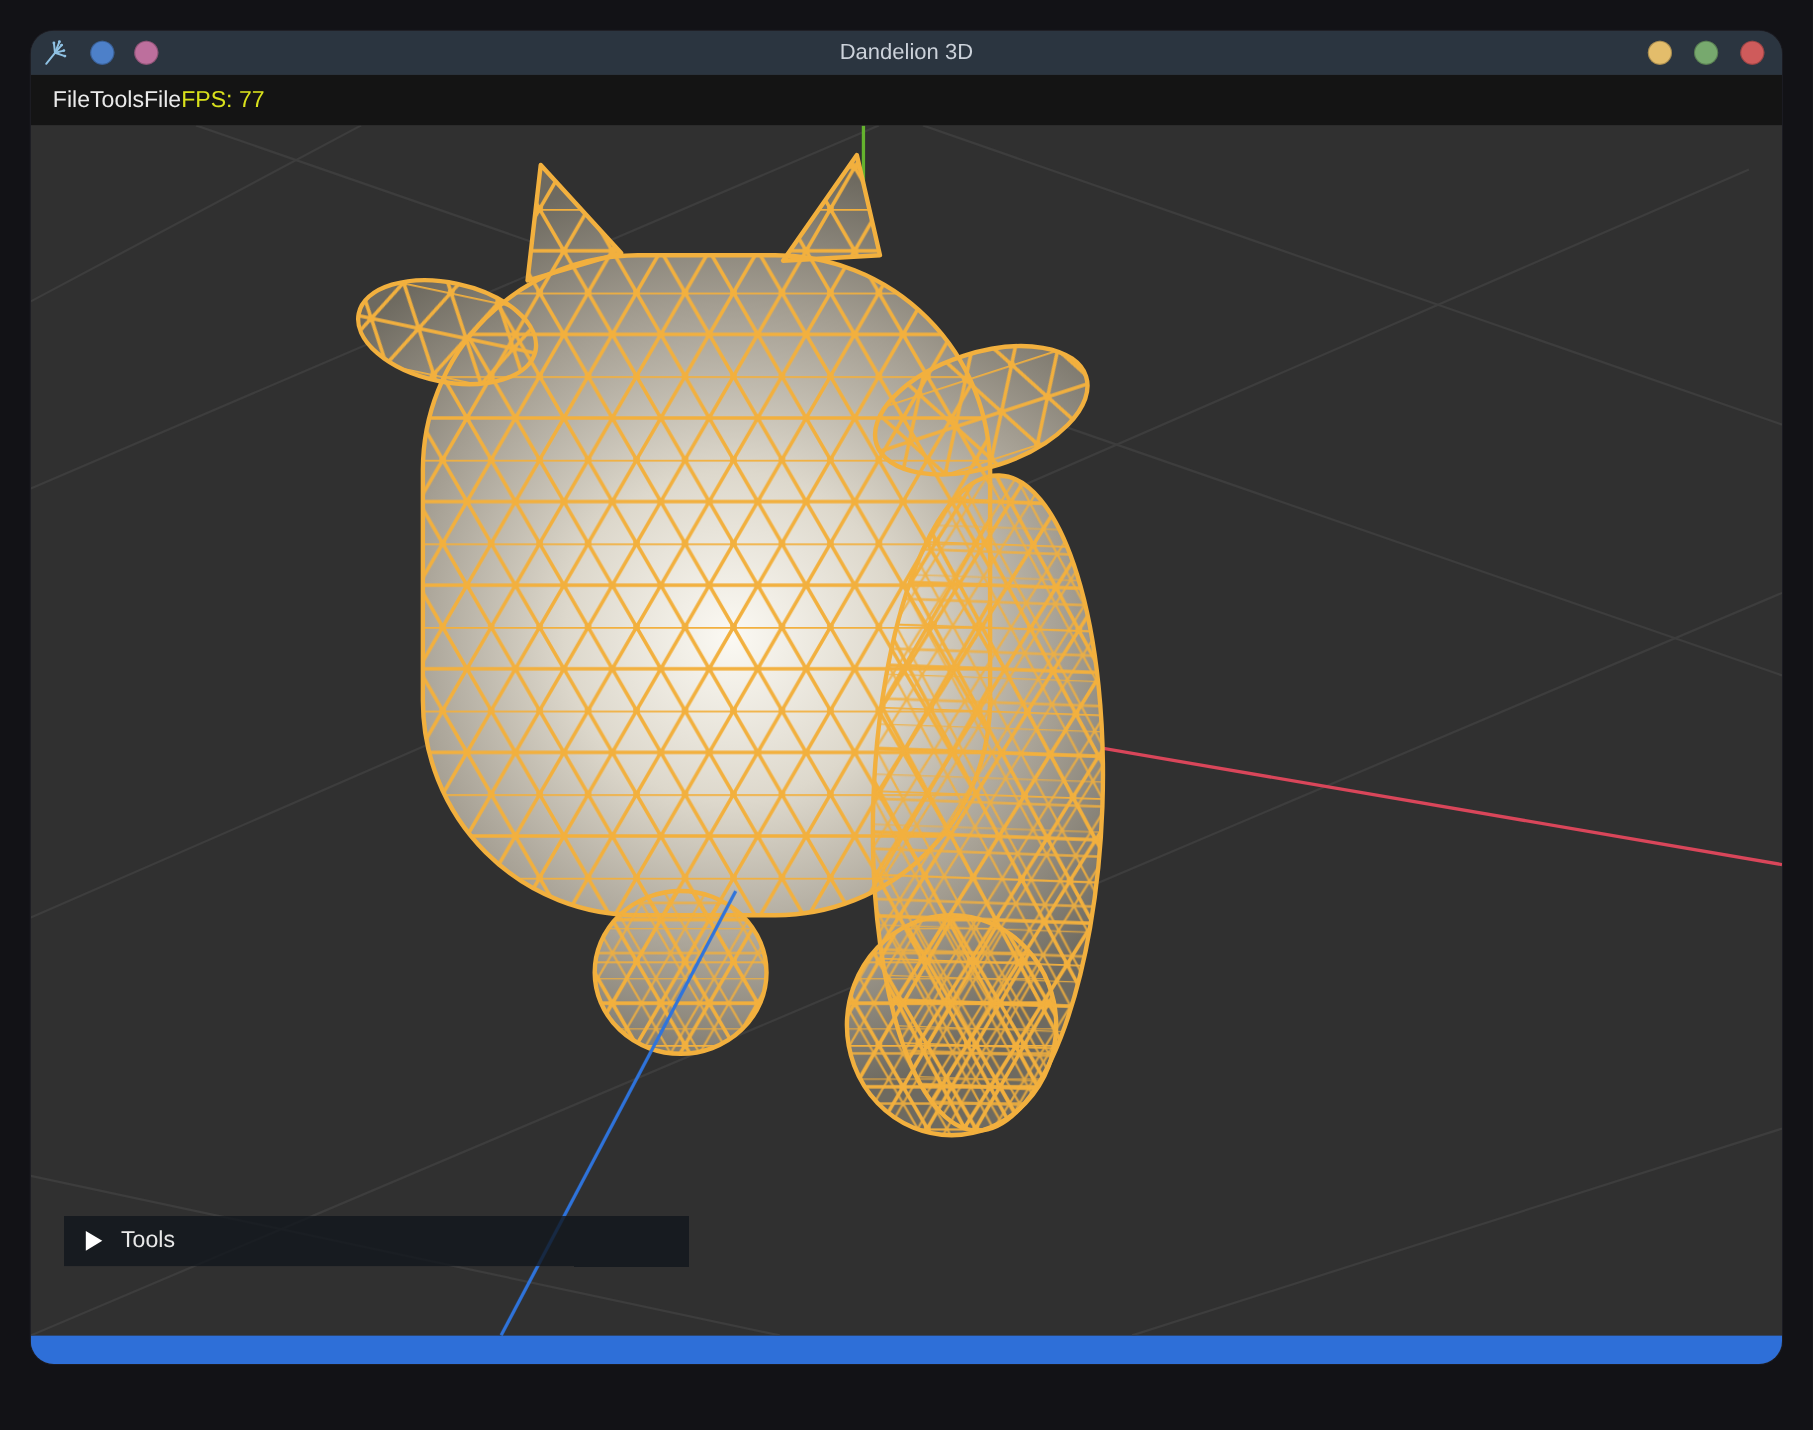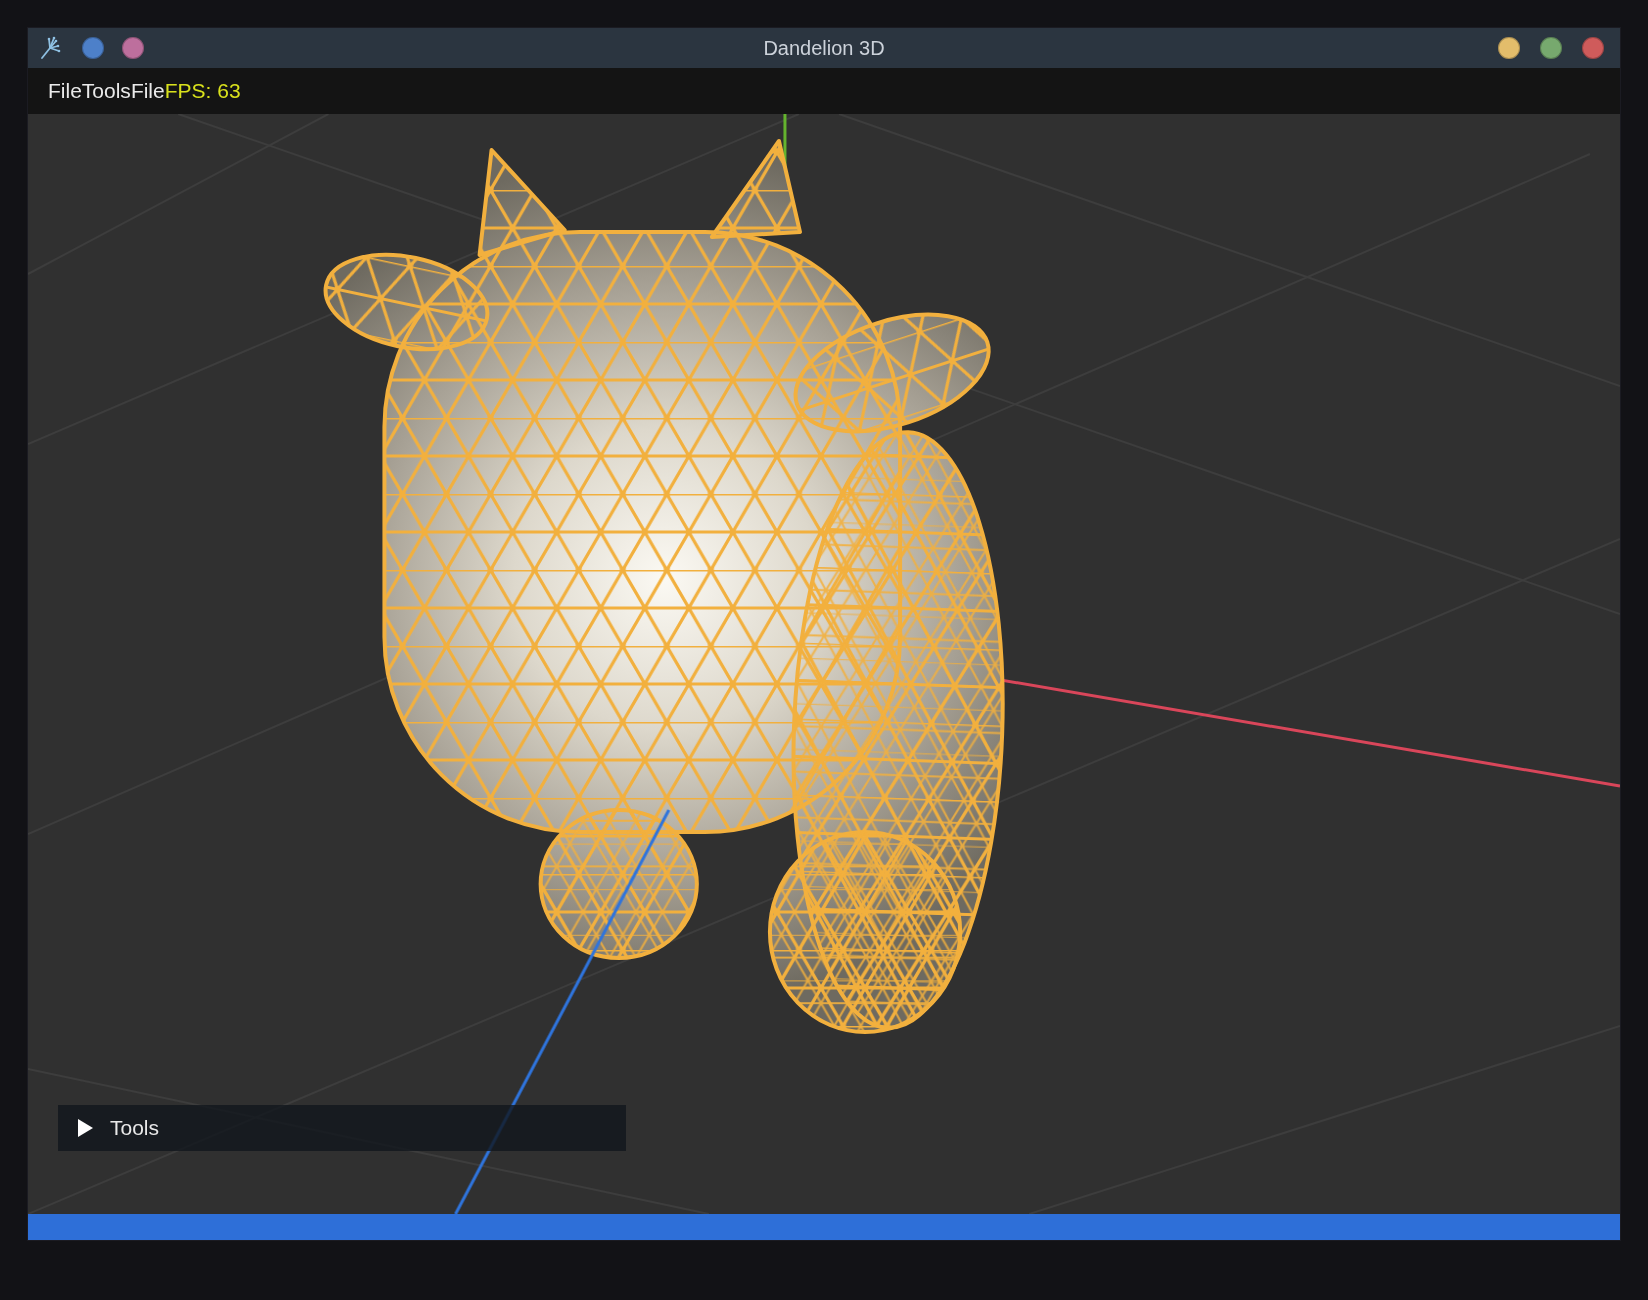--- a/index.html
+++ b/index.html
@@ -6,21 +6,21 @@
   body {
     width:1648px; height:1300px;
     background:#121216;
     font-family:"Liberation Sans", sans-serif;
     position:relative;
     overflow:hidden;
   }
   .window {
     position:absolute; left:28px; top:28px;
     width:1592px; height:1212px;
-    border-radius:0;
+    border-radius:21px;
     overflow:hidden;
     display:flex; flex-direction:column;
     box-shadow:0 0 0 1px #1b1b22;
     background:#303030;
   }
   
   .titlebar {
     flex:0 0 40px;
     background:#2b3540;
     position:relative;
@@ -105,21 +105,21 @@
       <span class="dot dot-yellow"></span>
       <span class="dot dot-green"></span>
       <span class="dot dot-red"></span>
     </div>
   </div>
 
   <div class="menubar">
     <span class="menu-item">File</span>
     <span class="menu-item">Tools</span>
     <span class="menu-item">File</span>
-    <span class="fps">FPS: 63</span>
+    <span class="fps">FPS: 77</span>
   </div>
 
   <div class="viewport">
     <svg class="scene" viewBox="0 0 1590 1100" preserveAspectRatio="none">
       <defs>
         <radialGradient id="shade" gradientUnits="userSpaceOnUse" cx="636" cy="465" r="430">
           <stop offset="0" stop-color="#fbf9f3"></stop>
           <stop offset="0.35" stop-color="#ddd8cc"></stop>
           <stop offset="0.7" stop-color="#a49e92"></stop>
           <stop offset="1" stop-color="#6e6a60"></stop>

